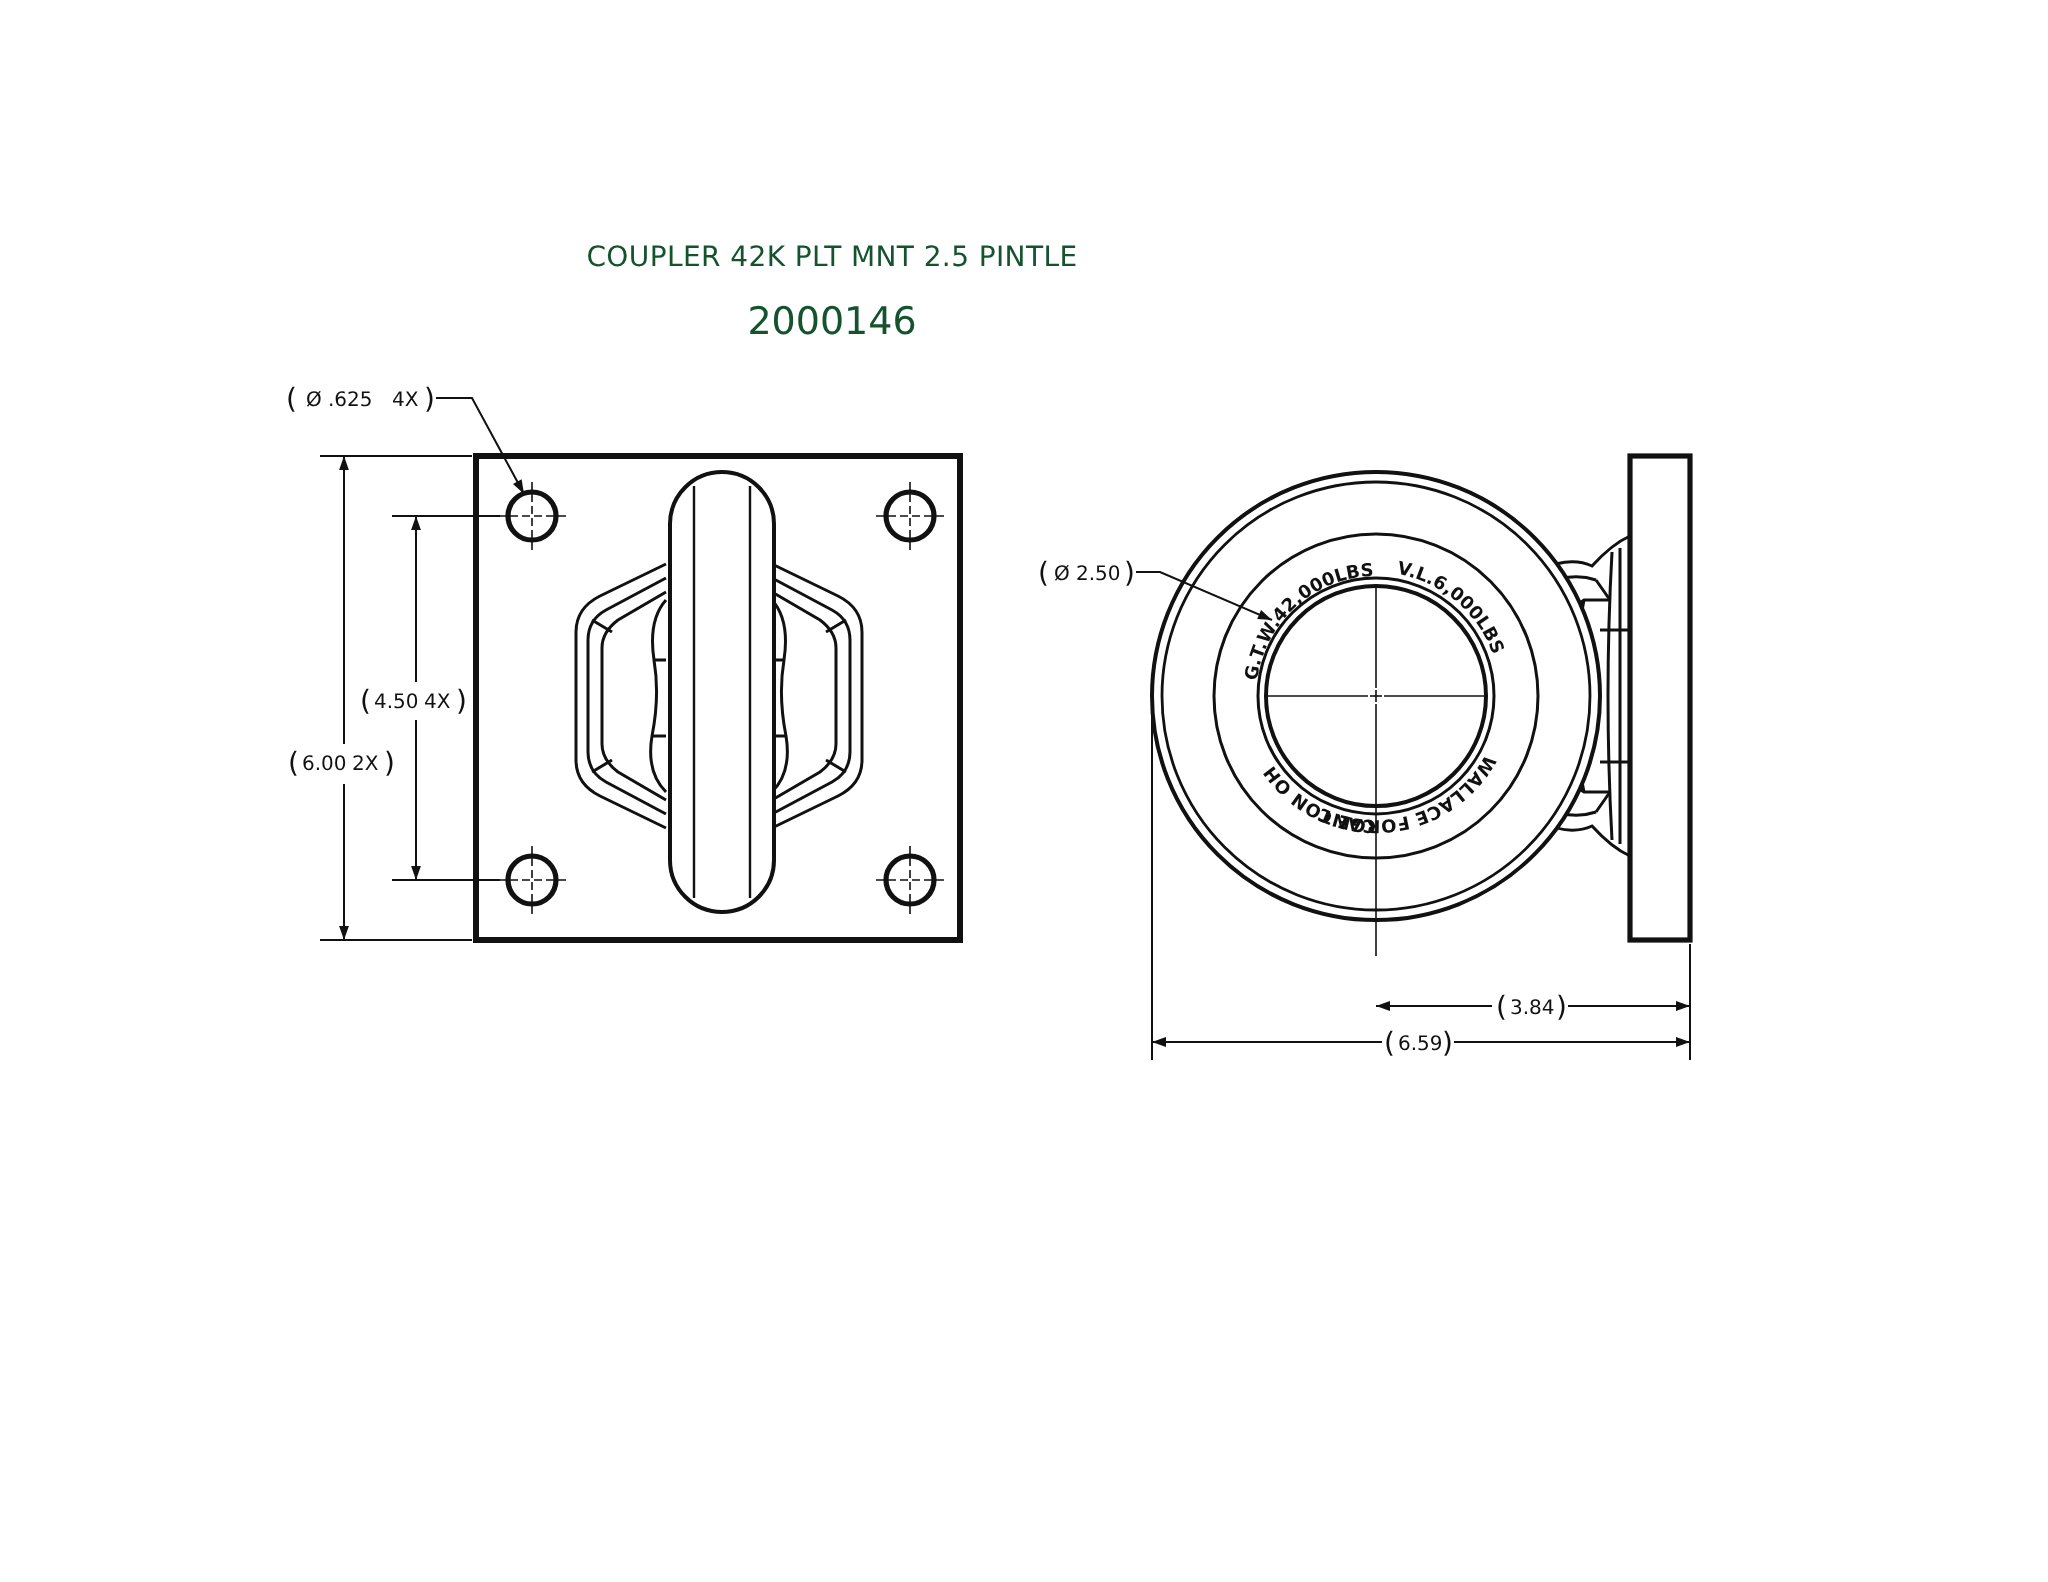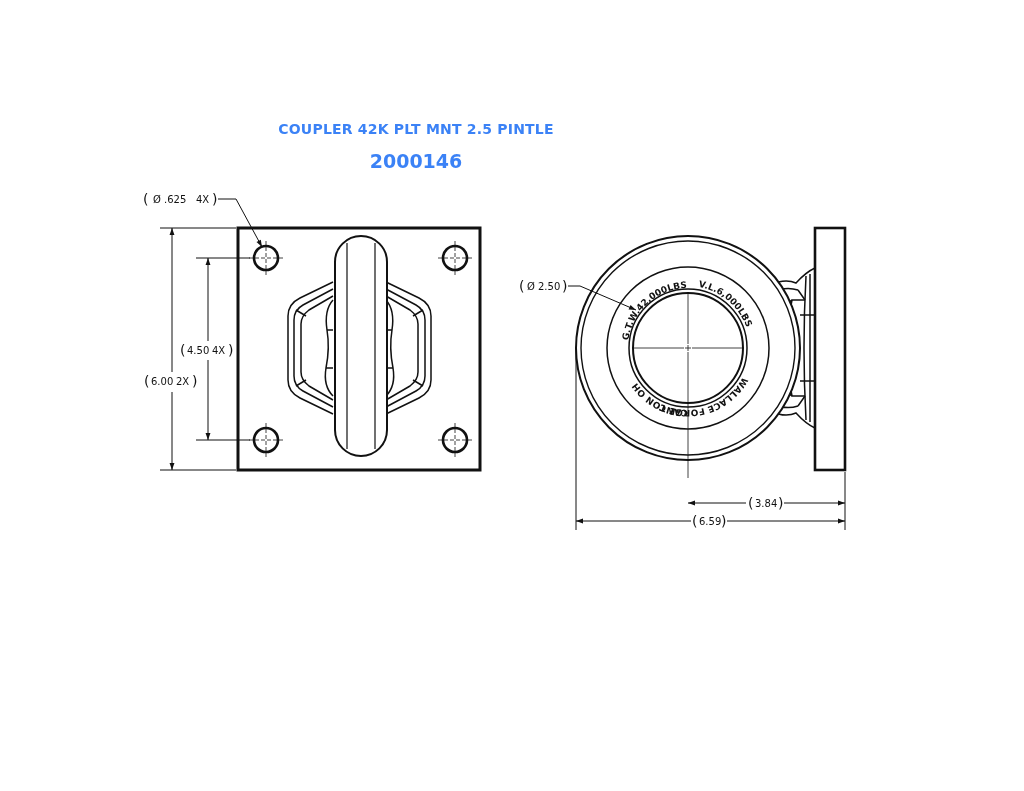--- a/index.html
+++ b/index.html
@@ -1,17 +1,17 @@
 <!DOCTYPE html>
 <html><head>
 <meta charset="utf-8">
 <style>
   html, body { margin: 0; padding: 0; background: #ffffff; }
   body { width: 1024px; height: 791px; position: relative; overflow: hidden; font-family: "DejaVu Sans", sans-serif; }
-  .title { position: absolute; left: 0; width: 832px; text-align: center; color: #3b82f6; font-weight: bold; }
+  .title { position: absolute; left: 0; width: 832px; text-align: center; color: #14532d; }
   .title-main { top: 121px; font-size: 14px; letter-spacing: 0.2px; left: 0px; }
   .title-num { top: 150px; font-size: 19px; text-align: center; }
   svg { position: absolute; left: 0; top: 0; }
   .dim-text { font-family: "DejaVu Sans", sans-serif; font-size: 10px; fill: #111; }
   .paren { font-family: "DejaVu Sans", sans-serif; font-size: 14px; fill: #111; }
   .stamp { font-family: "DejaVu Sans", sans-serif; font-size: 9px; font-weight: bold; fill: #111; }
 </style>
 </head>
 <body>
 

